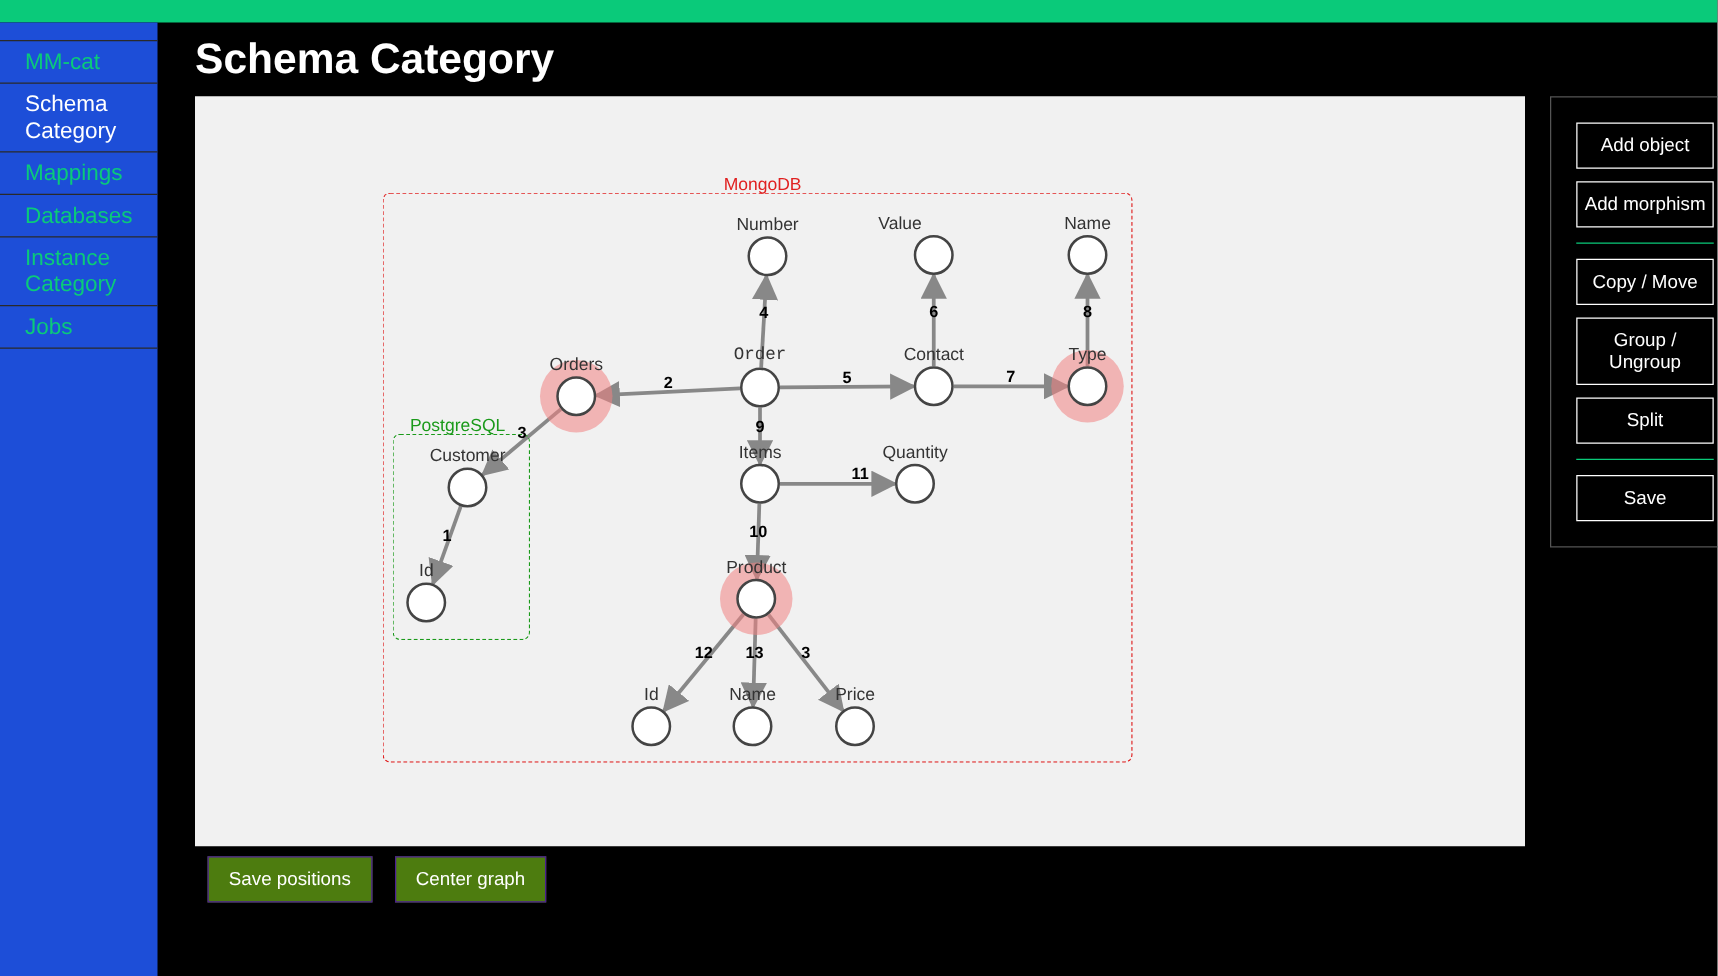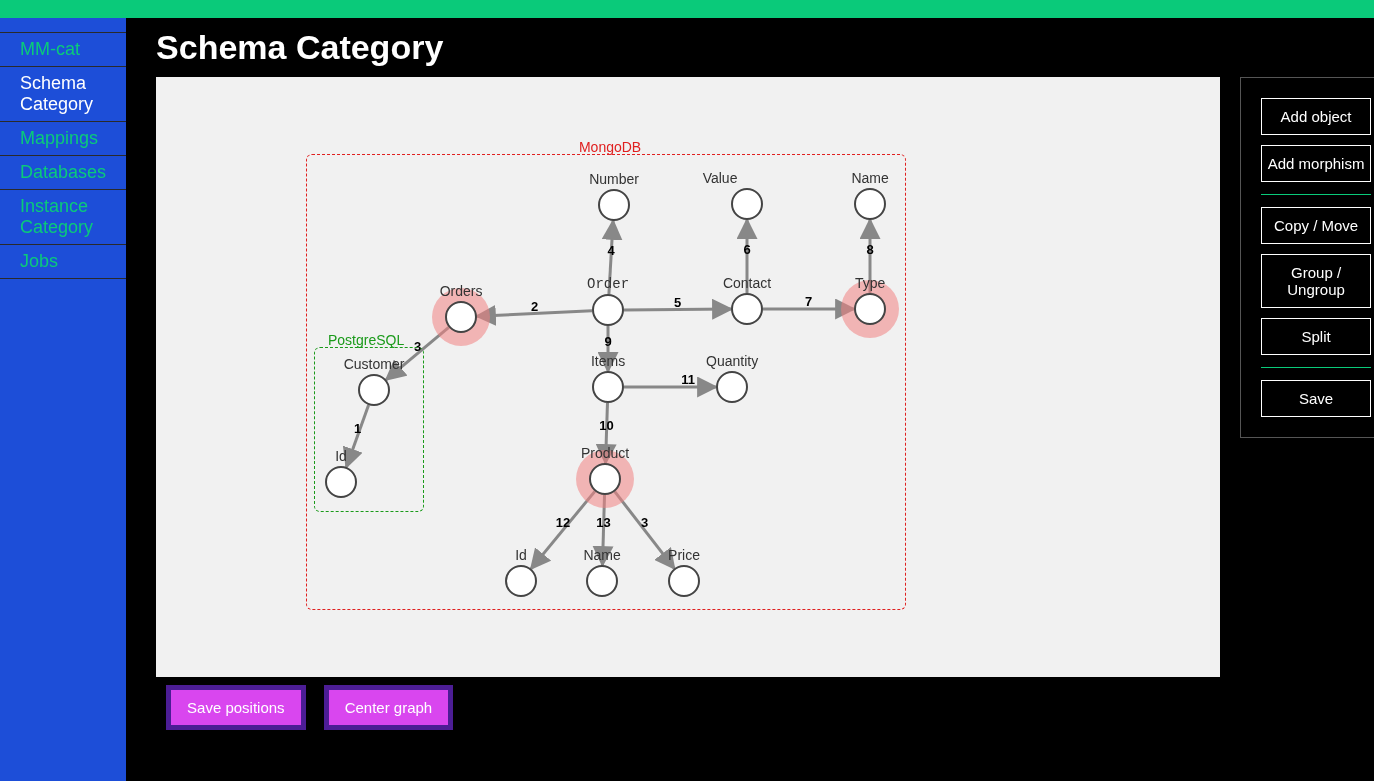--- a/index.html
+++ b/index.html
@@ -83,23 +83,23 @@
     background: #0aca7a;
     margin: 2px 0;
   }
   .bottom-bar {
     margin-top: 8px;
     display: flex;
     gap: 18px;
     padding: 0 10px;
   }
   .bottom-btn {
-    background: #d946ef;
-    color: #fff;
-    border: 5px solid #4c1d95;
+    background: #4d7c0f;
+    color: #fff;
+    border: 1px solid #4c1d95;
     font-size: 15px;
     padding: 9px 16px;
     cursor: pointer;
   }
 
   .group-box {
     position: absolute;
     border-width: 1.5px;
     border-style: dashed;
     border-radius: 6px;

